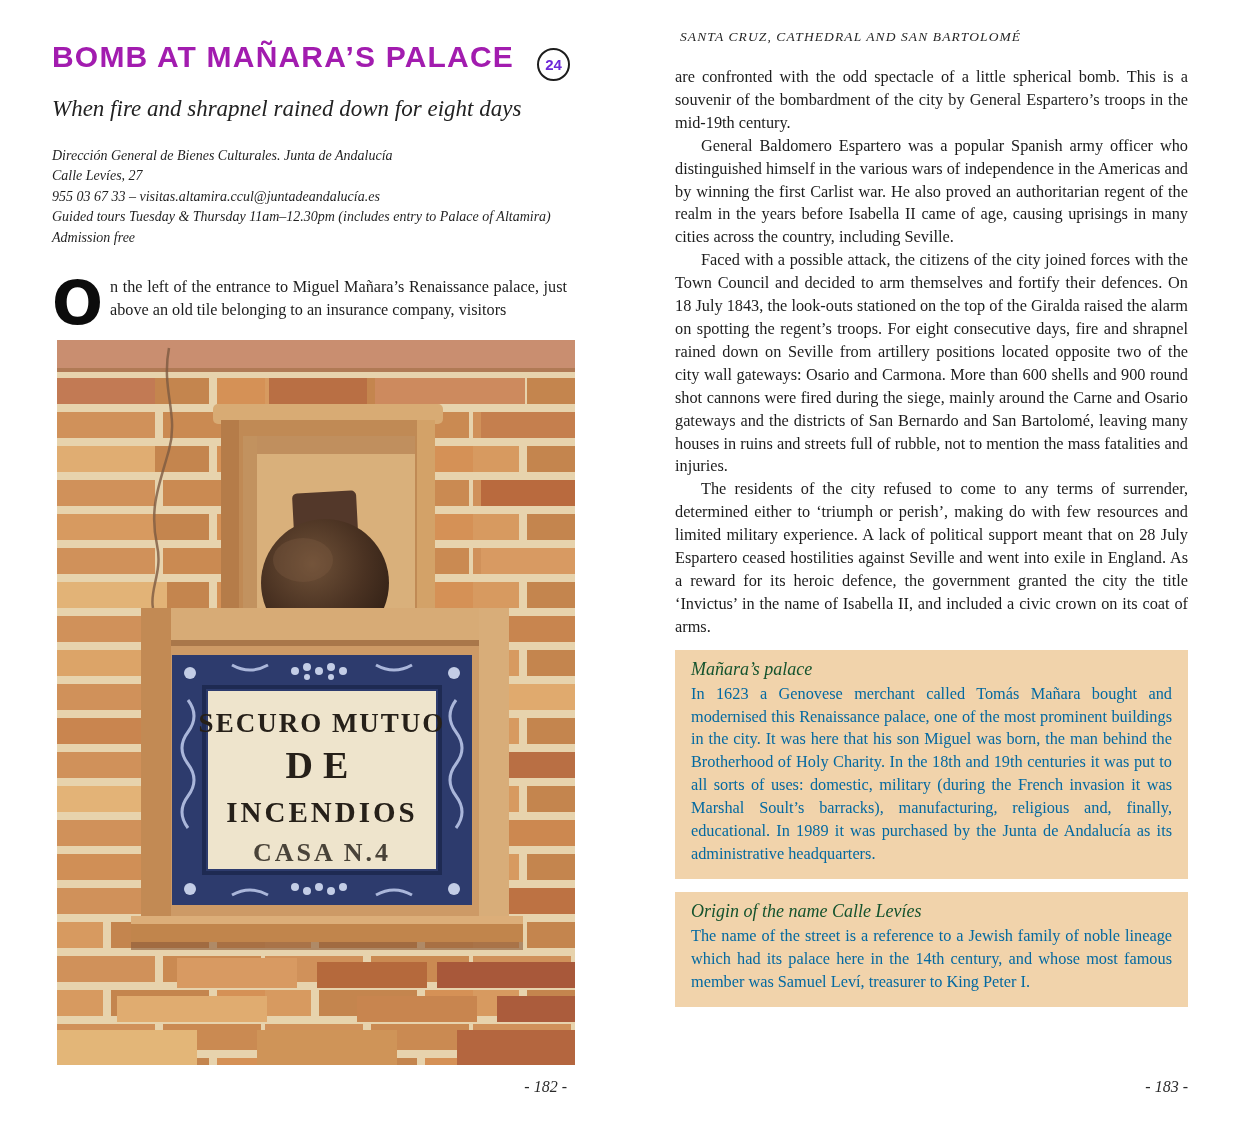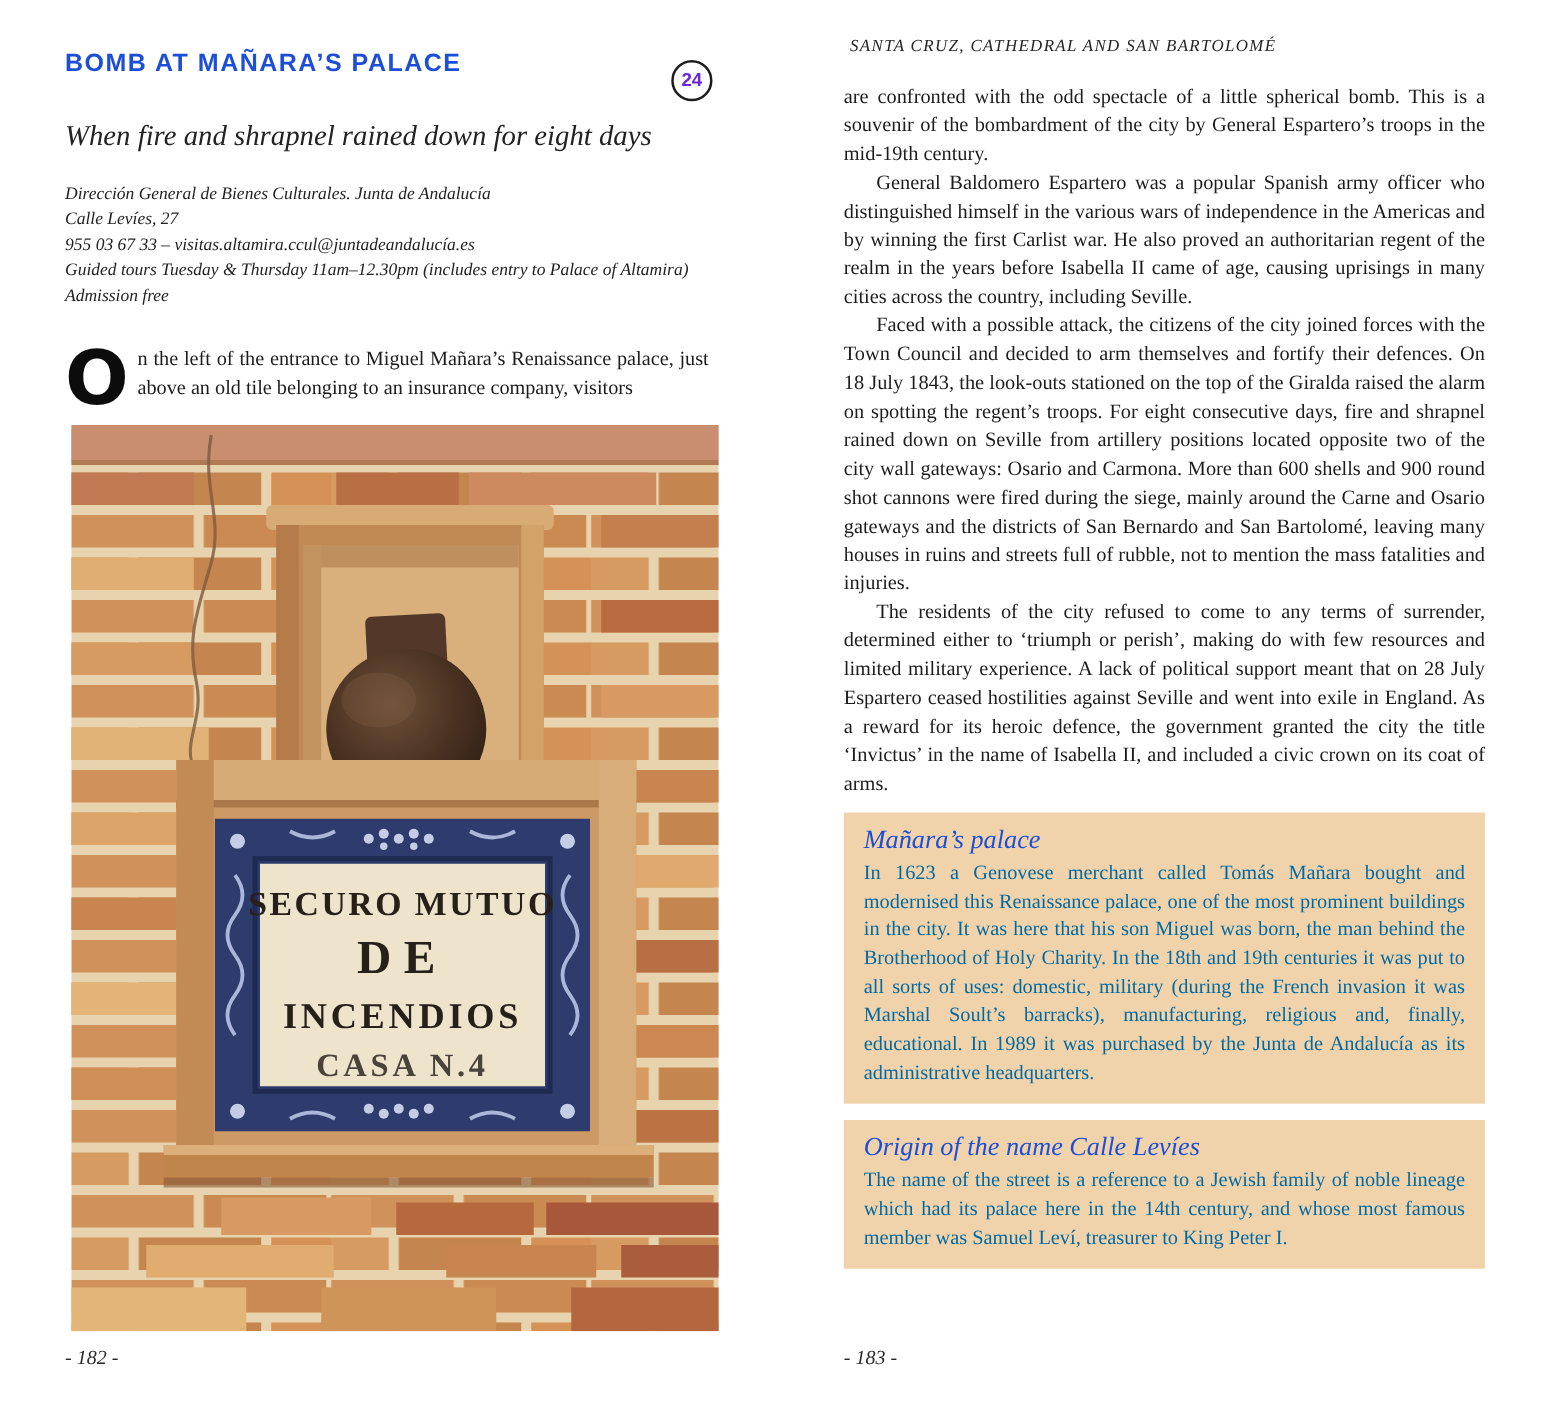--- a/index.html
+++ b/index.html
@@ -5,21 +5,21 @@
   html,body{margin:0;padding:0;}
   body{
     width:1241px;height:1123px;position:relative;overflow:hidden;
     background:#ffffff;color:#1c1c1c;
     font-family:"Liberation Serif", serif;
   }
   
   .page-title{
     position:absolute;left:52px;top:40px;width:470px;margin:0;
     font-family:"Liberation Sans", sans-serif;font-weight:bold;
-    font-size:20px;letter-spacing:1.2px;color:#1d4ed8;
+    font-size:30px;letter-spacing:1.2px;color:#a21caf;
   }
   .badge{
     position:absolute;left:537px;top:48px;width:29px;height:29px;
     border:2.5px solid #1d1d1d;border-radius:50%;
     display:flex;align-items:center;justify-content:center;
     font-family:"Liberation Sans", sans-serif;font-size:15px;font-weight:bold;color:#6d28d9;
   }
   .subtitle{
     position:absolute;left:52px;top:96px;width:515px;margin:0;
     font-style:italic;font-weight:normal;font-size:23px;color:#222;
@@ -35,21 +35,21 @@
   .dropcap{
     float:left;
     font-family:"DejaVu Sans", sans-serif;font-weight:bold;
     font-size:60px;line-height:0.8;margin:3px 7px 0 0;color:#0c0c0c;
   }
   .photo{
     position:absolute;left:57px;top:340px;width:518px;height:725px;
     display:block;
   }
   .folio{
-    position:absolute;top:1078px;width:515px;text-align:left;
+    position:absolute;top:1078px;width:515px;text-align:right;
     font-style:italic;font-size:16px;color:#2a2a2a;
   }
   .folio.left{left:52px;}
   .folio.right{left:675px;width:513px;}
   
   .right-page{position:absolute;left:675px;top:24px;width:513px;}
   .running-header{
     margin:5px;text-align:left;font-style:italic;font-weight:normal;
     font-size:13.5px;letter-spacing:1.1px;color:#262626;
   }
@@ -58,21 +58,21 @@
     margin:0;font-size:16.3px;line-height:22.9px;text-align:justify;color:#1c1c1c;
   }
   .para.indent{text-indent:26px;}
   .info-box{
     background:#f1d3ab;padding:9px 16px 13px 16px;box-sizing:border-box;
   }
   .info-box.first{margin-top:11px;}
   .info-box.second{margin-top:13px;}
   .box-title{
     margin:0 0 3px 0;font-style:italic;font-weight:normal;
-    font-size:21px;color:#1d4ed8;
+    font-size:18px;color:#14532d;
   }
   .box-text{
     margin:0;font-size:16.3px;line-height:22.9px;text-align:justify;color:#0369a1;
   }
   
   .plq{font-family:"Liberation Serif", serif;font-weight:bold;fill:#262019;}
 </style>
 </head>
 <body>
 

